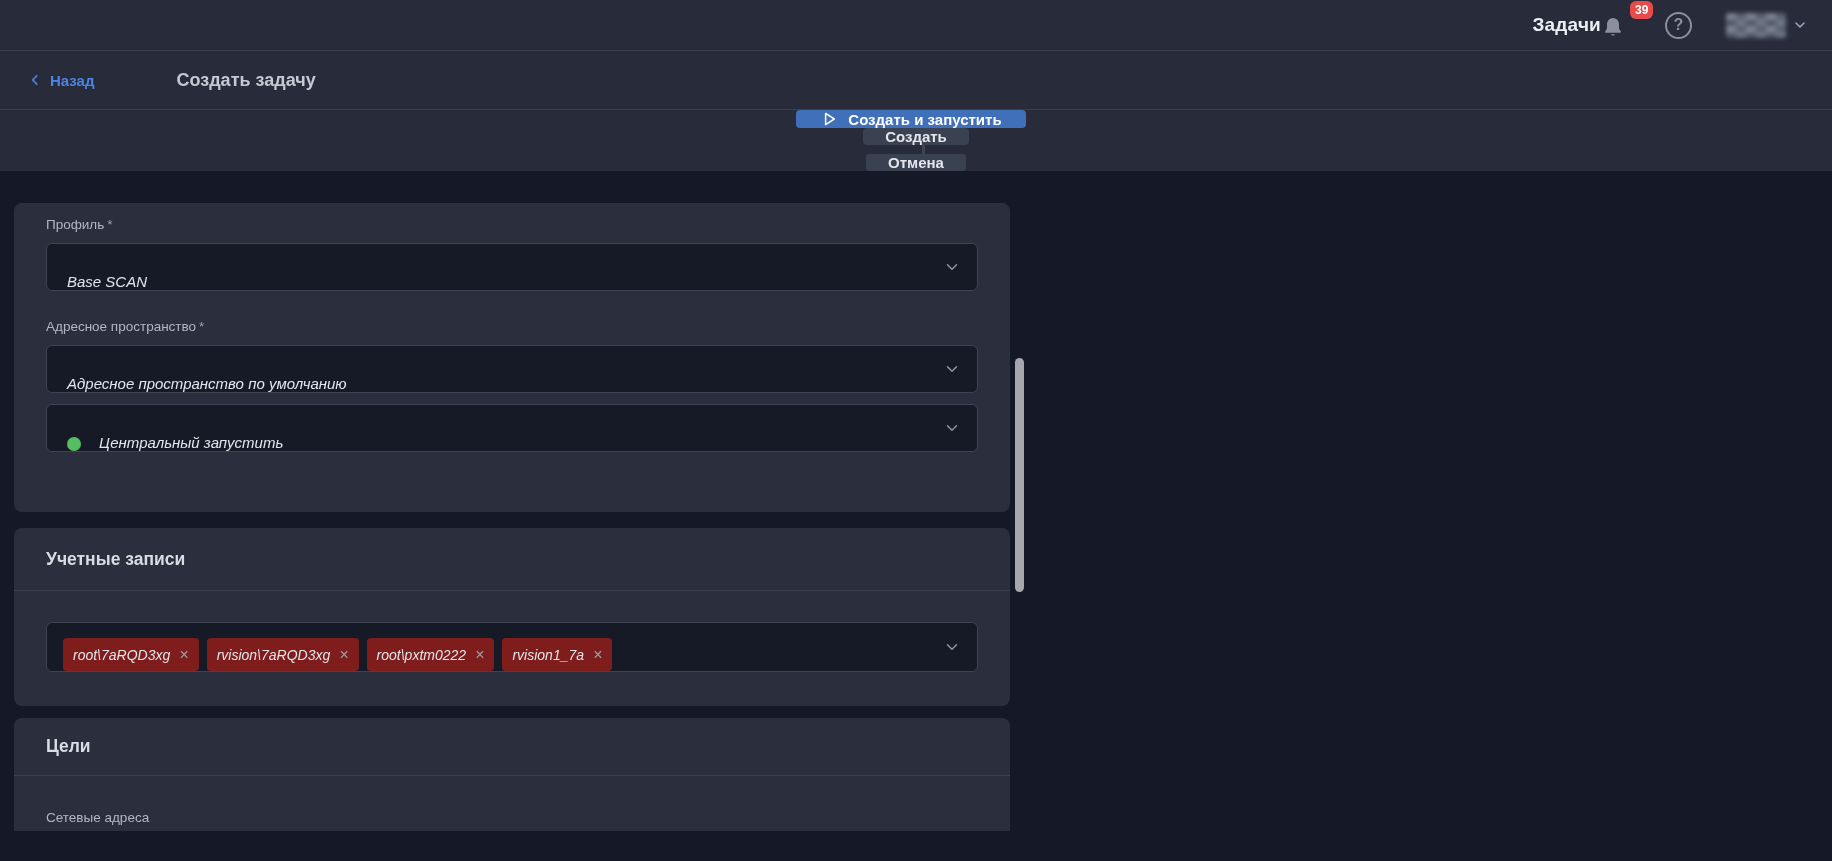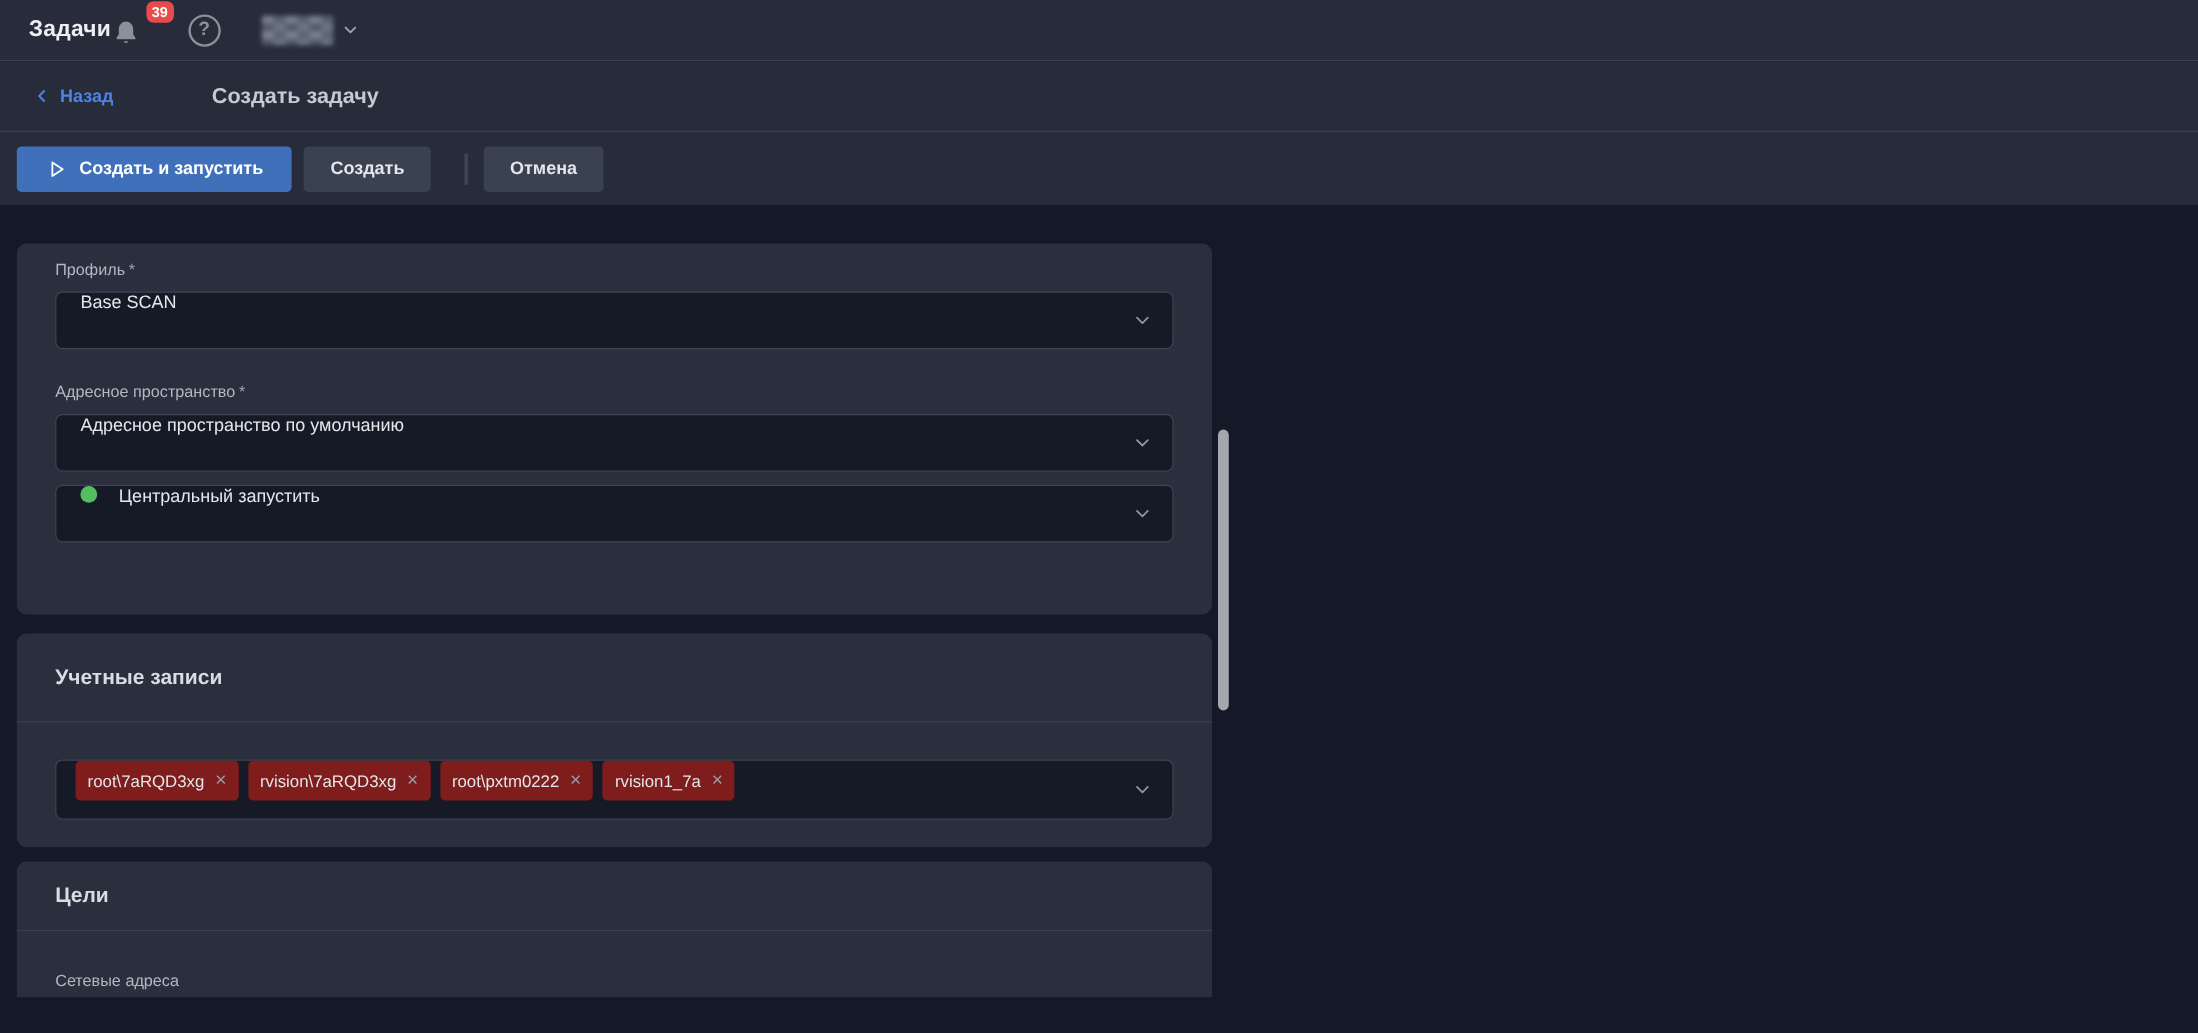--- a/index.html
+++ b/index.html
@@ -4,21 +4,21 @@
 <style>
   * { margin:0; padding:0; box-sizing:border-box; }
   html,body { width:1832px; height:861px; overflow:hidden; }
   body {
     font-family:"Liberation Sans", sans-serif;
     background:#151826;
     color:#e4e6eb;
   }
   
   .bar { background:#272b3a; border-bottom:1px solid #3a4050; display:flex; align-items:center; }
-  .topbar { height:51px; padding:0 24px; justify-content:flex-start; }
+  .topbar { height:51px; padding:0 24px; justify-content:flex-end; }
   .app-title { font-size:19px; font-weight:bold; color:#edeff3; letter-spacing:.2px; }
   .topbar-right { display:flex; align-items:center; gap:34px; }
   .bell-wrap { position:relative; width:30px; height:32px; cursor:pointer; }
   .bell-wrap svg { position:absolute; left:0; bottom:2px; }
   .badge {
     position:absolute; top:-8px; left:29px;
     background:#e84b4b; color:#fff; font-size:12px; font-weight:bold;
     padding:2px 5px; border-radius:6px; line-height:14px;
   }
   .help {
@@ -35,55 +35,55 @@
     filter:blur(2px);
   }
   
   .subbar { height:59px; padding:0; }
   .back {
     display:flex; align-items:center; gap:8px; margin-left:28px;
     color:#4d83e3; font-size:15px; font-weight:bold; cursor:pointer; text-decoration:none;
   }
   .page-title { font-size:18px; font-weight:bold; color:#c5c9d3; margin-left:82px; }
   
-  .toolbar { height:61px; padding-left:14px; border-bottom:none; }
+  .toolbar { height:61px; border-bottom:none;flex-direction:column; }
   .btn {
     height:38px; border:none; border-radius:4px; cursor:pointer;
     background:#3a4150; color:#e3e6ec; font-family:inherit;
     font-size:15px; font-weight:bold; padding:0 22px;
     display:inline-flex; align-items:center; gap:10px;
   }
   .btn.primary { background:#4170ba; color:#ffffff; padding:0 24px; margin-right:10px; }
   .btn + .btn { }
   .tb-divider { width:3px; height:26px; background:#3d4452; margin:0 13px 0 28px; }
   
   .content { position:relative; height:690px; background:#151826; }
   .clip { height:660px; overflow:hidden; }
   .panel { width:996px; margin-left:14px; background:#2a2e3d; border-radius:8px; }
   .panel-form { margin-top:32px; height:309px; padding:14px 32px 0 32px; }
   .field-label { display:block; font-size:13.5px; color:#b2b7c3; }
   .req { color:#9da3af; margin-left:3px; }
   .select {
     position:relative; width:932px; height:48px; margin-top:11px;
     background:#161a27; border:1px solid #3e4454; border-radius:6px;
-    display:flex; align-items:flex-start; padding:0 44px 0 20px; cursor:pointer;
+    display:flex; align-items:flex-end; padding:0 44px 0 20px; cursor:pointer;font-style:italic;
   }
   .select-value { font-size:15px; color:#e4e6eb; white-space:nowrap; }
   .select .chev { position:absolute; right:16px; top:50%; margin-top:-9px; }
   .dot { width:14px; height:14px; border-radius:50%; background:#55bd62; margin-right:18px; flex:none; }
   .mt28 { margin-top:28px; }
   .mt23 { margin-top:23px; }
   .panel-sec { margin-top:16px; height:178px; }
   .panel-sec .panel-header,
   .panel-targets .panel-header {
     font-size:17.5px; font-weight:bold; color:#d9dce3;
     padding:0 32px; border-bottom:1px solid #3a4050;
     display:flex; align-items:center;
   }
-  .panel-sec .panel-header { height:74px; }
+  .panel-sec .panel-header { height:63px; }
   .panel-sec .panel-body { padding:31px 32px 0 32px; }
   .select.tags { height:50px; margin-top:0; padding:0 44px 0 16px; gap:8px; }
   .chip {
     height:33px; background:#7f1d1d; border-radius:4px;
     display:inline-flex; align-items:center; padding:0 10px; gap:9px;
     font-size:14px; color:#e2e5ea; white-space:nowrap;
   }
   .chip-x { color:#9aa1ad; font-size:16px; cursor:pointer; line-height:1; }
   .panel-targets { margin-top:12px; height:240px; }
   .panel-targets .panel-header { height:58px; }

